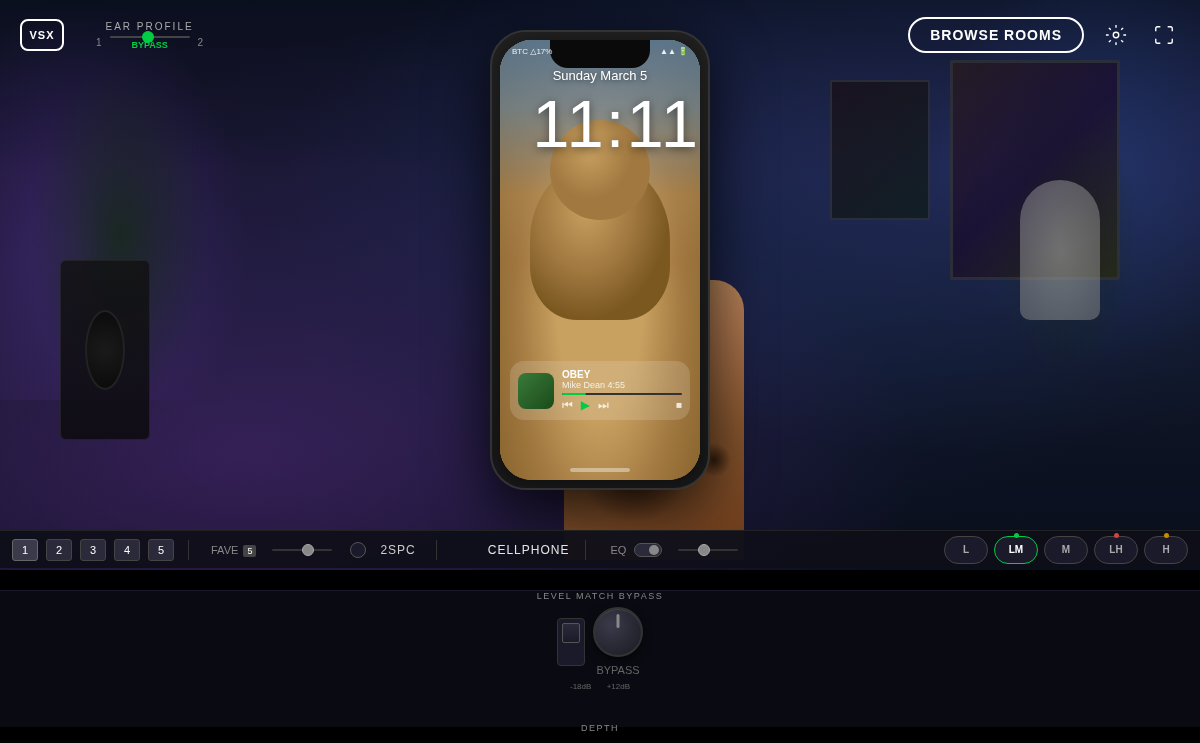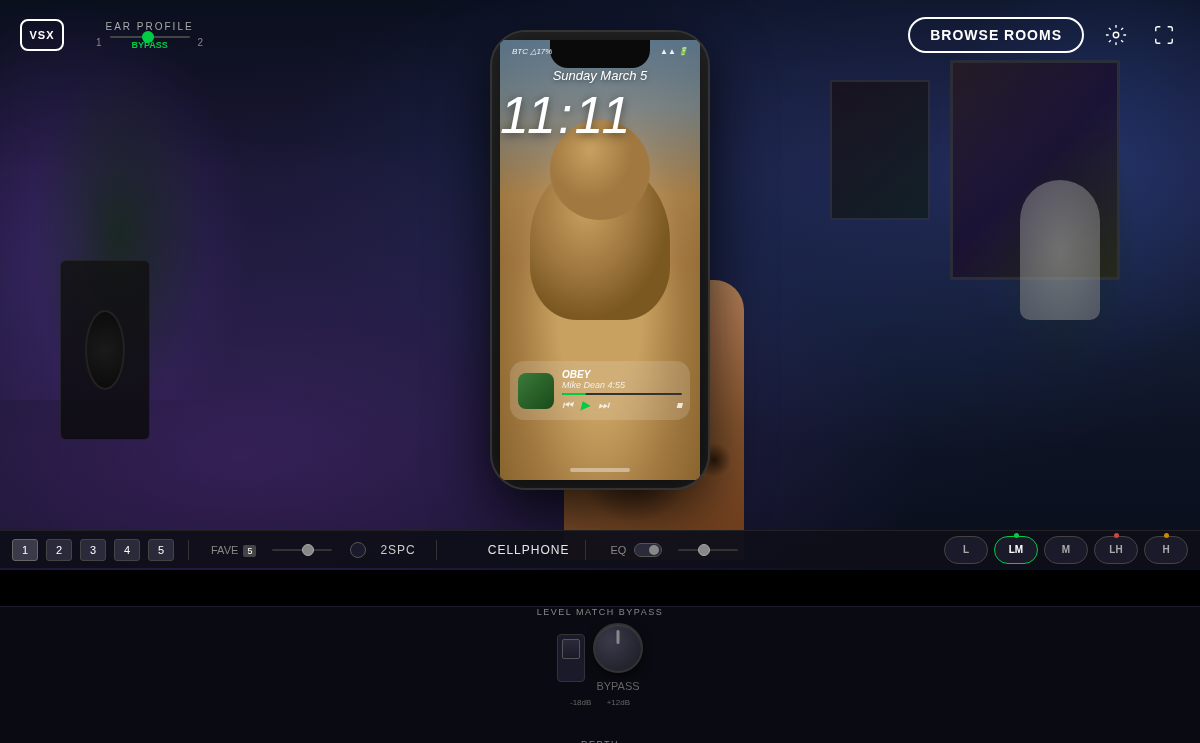--- a/index.html
+++ b/index.html
@@ -61,41 +61,40 @@
       background: linear-gradient(180deg, #1a1a1a 0%, #111 100%);
       border-radius: 36px;
       border: 2px solid #333;
       box-shadow: 0 20px 60px rgba(0,0,0,0.8), inset 0 0 20px rgba(255,255,255,0.05);
       overflow: hidden;
     }
 
     .phone-screen {
       position: absolute;
       top: 8px; left: 8px; right: 8px; bottom: 8px;
-      border-radius: 4px;
+      border-radius: 32px;
       background: linear-gradient(180deg, #87CEEB 0%, #b8d4e8 20%, #c4a882 50%, #a08060 70%, #8a6a40 100%);
       overflow: hidden;
-      font-style: italic;
     }
 
     
     .dog-image {
       position: absolute;
       inset: 0;
       background:
         radial-gradient(ellipse at 50% 60%, #c8a060 30%, #a07840 60%, #7a5820 100%),
         linear-gradient(180deg, #6a8cb0 0%, #8aaccc 25%, #c4a882 40%, #a07840 70%);
     }
 
     .phone-time {
       position: absolute;
       top: 45px;
       left: 0; right: 0;
-      text-align: left;
-      font-size: 52px;
+      text-align: right;
+      font-size: 67px;
       font-weight: 200;
       color: #fff;
       text-shadow: 0 2px 10px rgba(0,0,0,0.5);
       letter-spacing: 2px;
     }
 
     .phone-date {
       position: absolute;
       top: 28px;
       left: 0; right: 0;
@@ -639,21 +638,21 @@
         <div class="dot" style="background:#cc4444;"></div>
         <span>LH</span>
       </div>
       <div class="speaker-btn" style="position:relative;">
         <div class="dot" style="background:#cc8800;"></div>
         <span>H</span>
       </div>
     </div>
   </div>
 
-  <div id="controls" style="position:absolute;bottom:0;left:0;right:0;height:137px;background:#0a0a12;border-top:1px solid #1a1a2a;display:flex;align-items:center;padding:0 16px;gap:16px;z-index:100;">
+  <div id="controls" style="position:absolute;bottom:16px;left:0;right:0;height:137px;background:#0a0a12;border-top:1px solid #1a1a2a;display:flex;align-items:center;padding:0 16px;gap:16px;z-index:100;">
 
     <div class="section">
       <span class="section-label">LEVEL MATCH BYPASS</span>
       <div style="display:flex;align-items:center;gap:8px;">
         <div class="bypass-switch">
           <div class="bypass-knob"></div>
         </div>
         <div style="display:flex;flex-direction:column;align-items:center;gap:4px;">
           <div class="knob"></div>
           <span class="knob-label">BYPASS</span>

